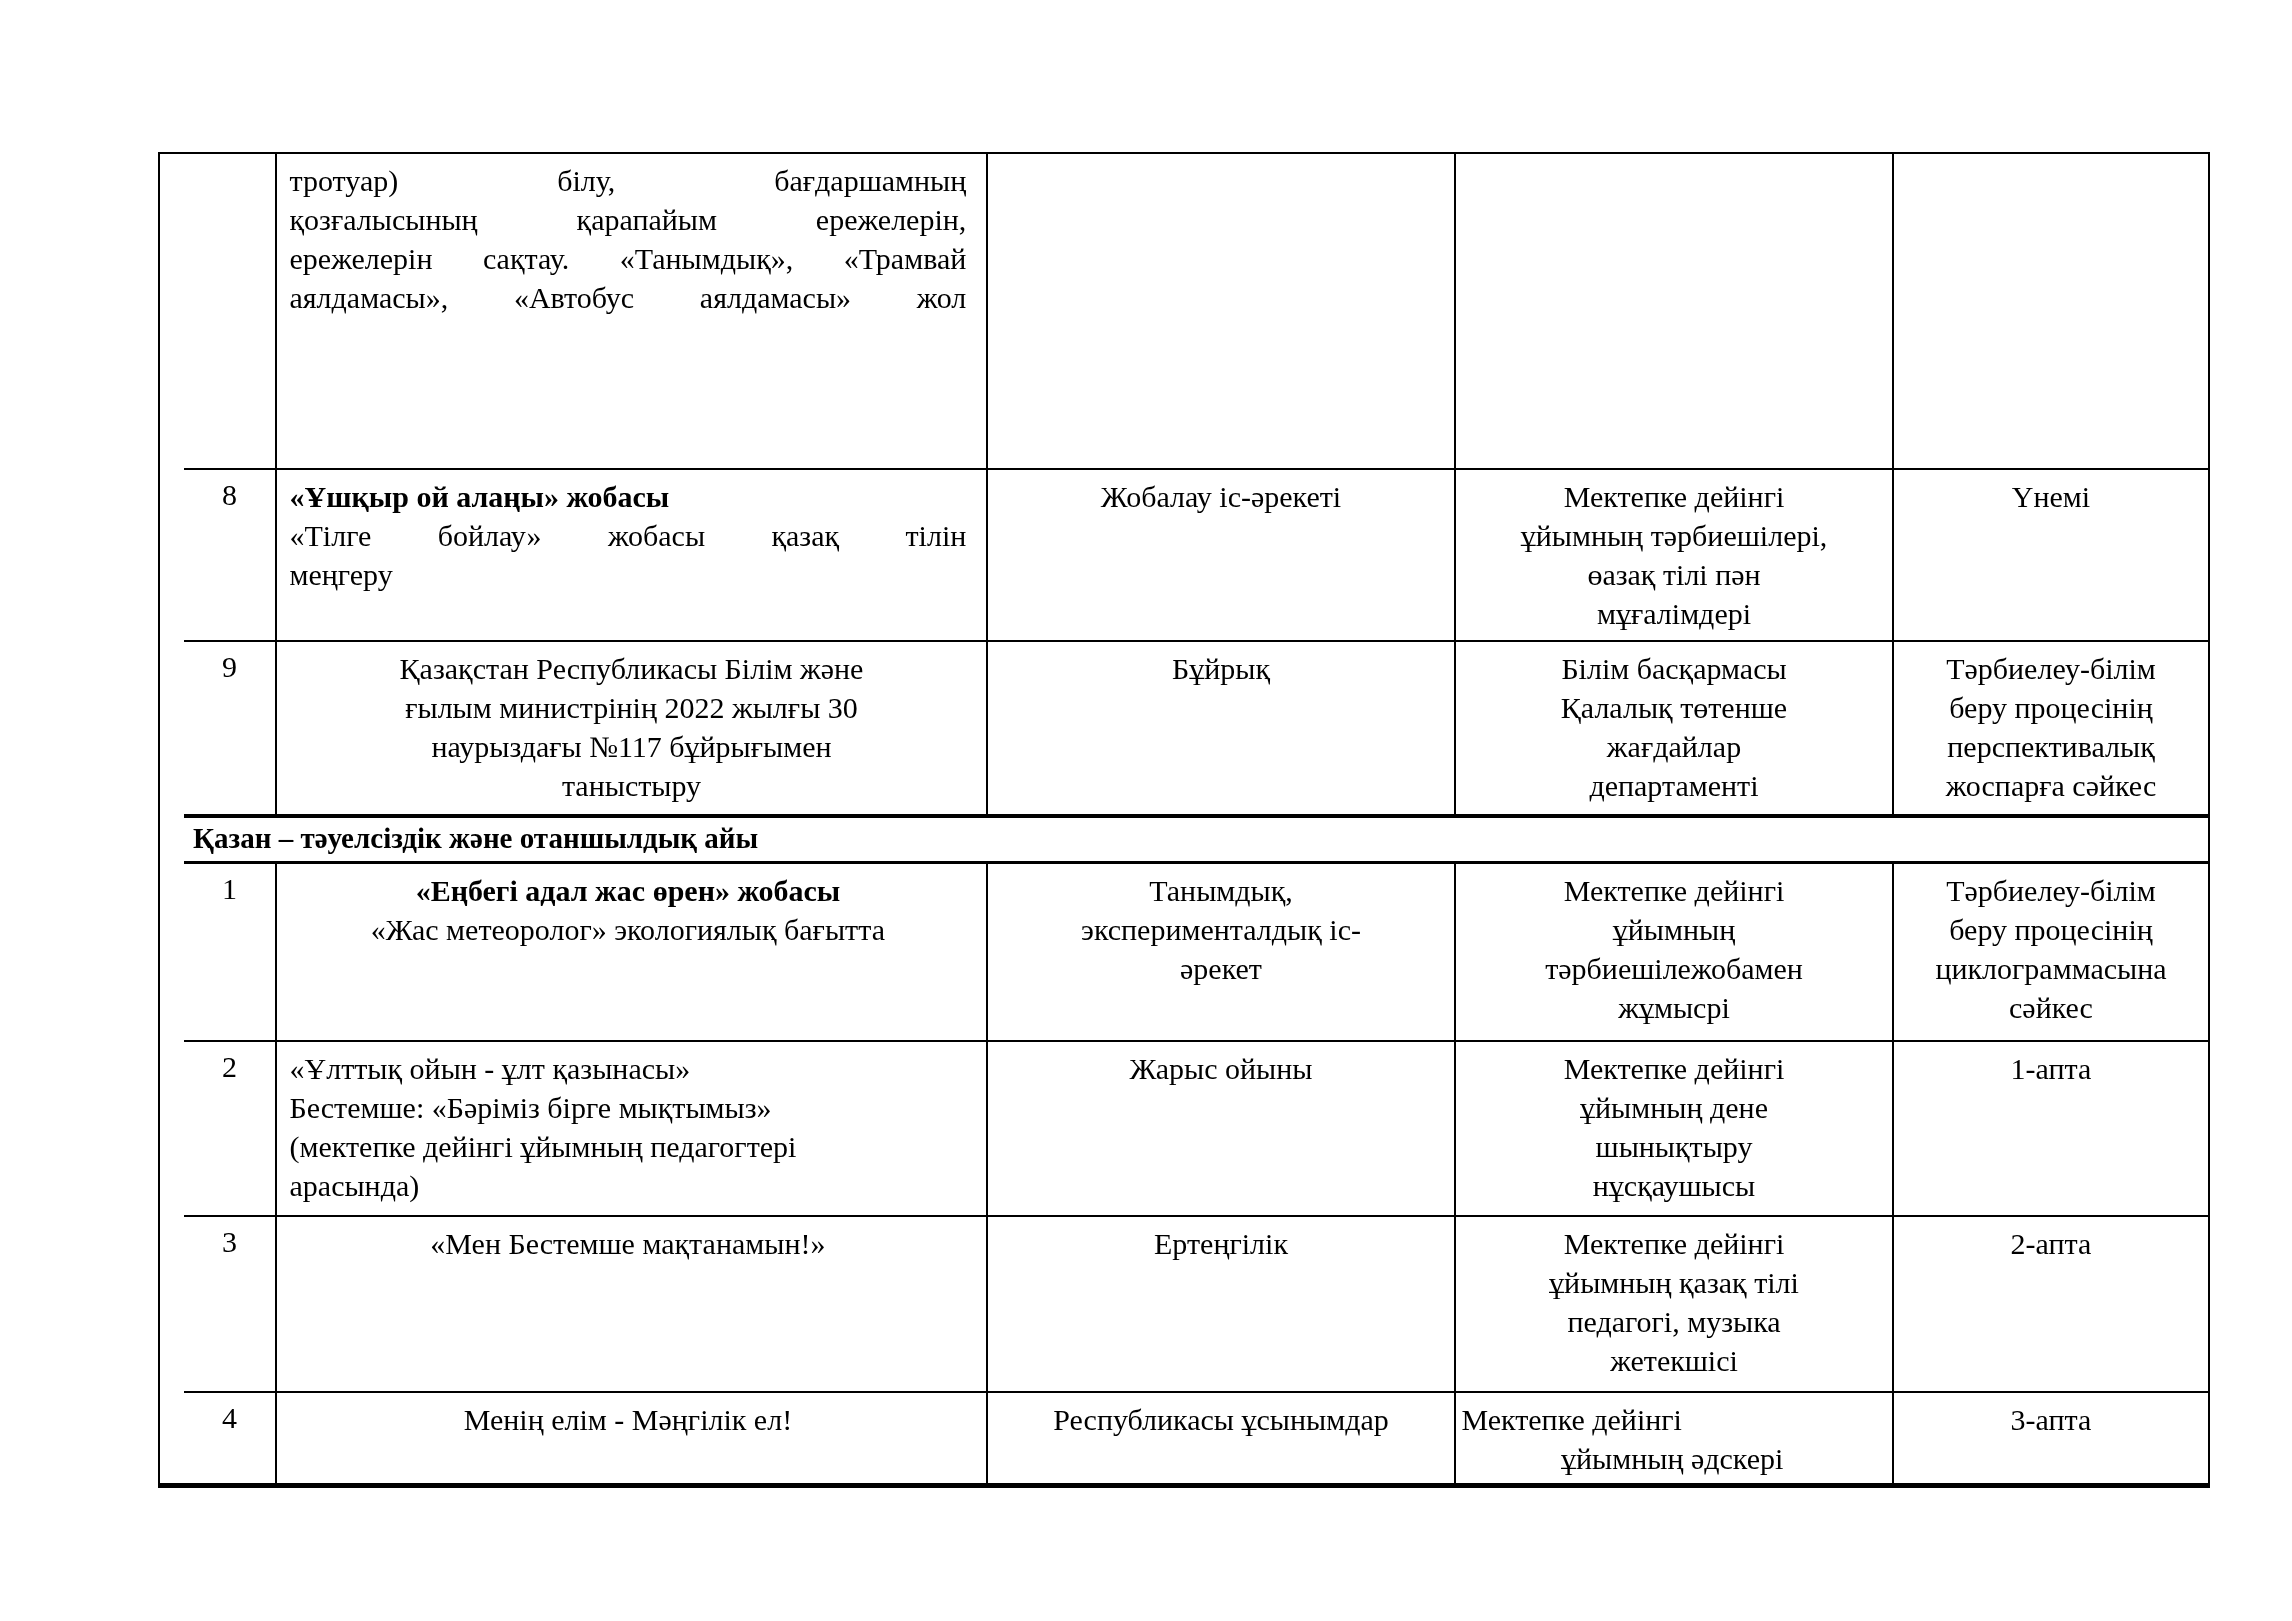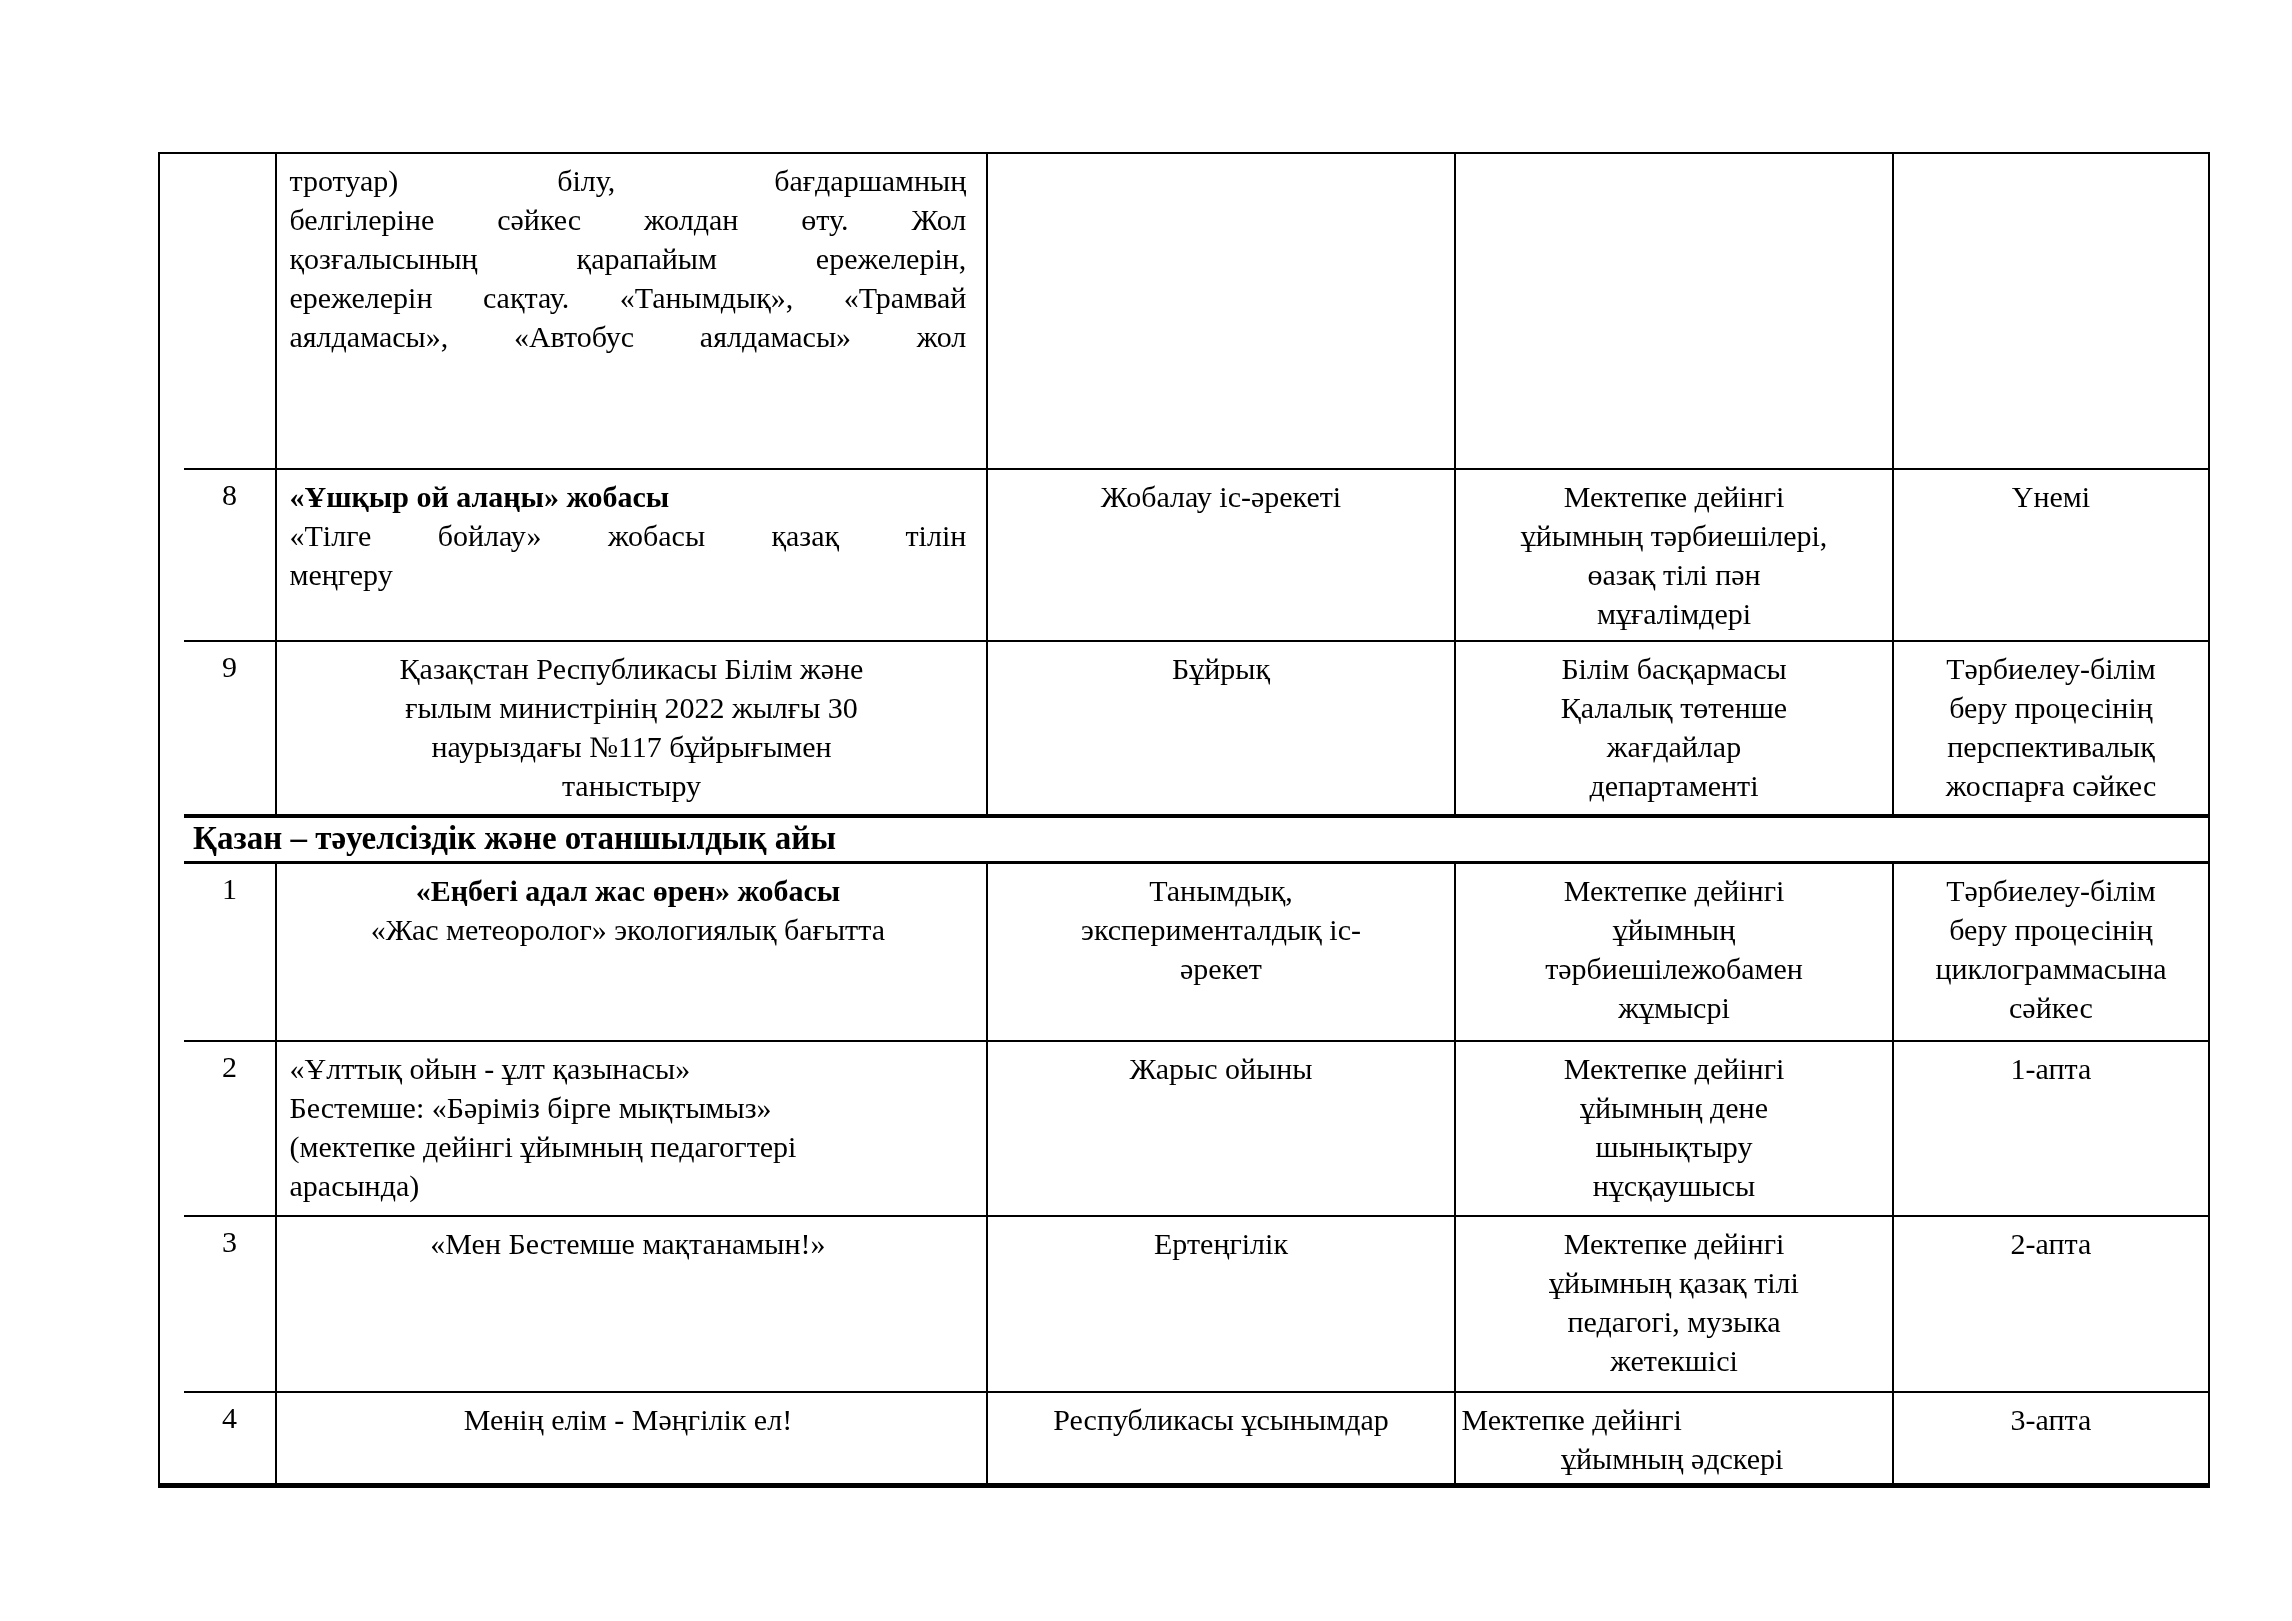--- a/index.html
+++ b/index.html
@@ -46,35 +46,34 @@
   .bold { font-weight: bold; }
   .line-just {
     text-align: justify;
     text-align-last: justify;
   }
   .section-cell {
     grid-column: 1 / -1;
     border-right: 0;
     border-bottom-width: 3.6px;
     font-weight: bold;
-    font-size: 33px;
+    font-size: 29px;
     line-height: 39px;
     padding: 0.9px 7.2px 0 9px;
     text-align: left;
   }
 </style>
 </head>
 <body>
 
 <div class="plan-table">
 
   <div class="cell num"></div>
   <div class="cell namecell">
     <div class="line-just">тротуар) білу, бағдаршамның</div>
-    <div class="line-just">белгілеріне сәйкес жолдан өту. Жол</div>
     <div class="line-just">қозғалысының қарапайым ережелерін,</div>
     <div class="line-just">ережелерін сақтау. «Танымдық», «Трамвай</div>
     <div class="line-just">аялдамасы», «Автобус аялдамасы» жол</div>
   </div>
   <div class="cell c"></div>
   <div class="cell c"></div>
   <div class="cell c lastcol"></div>
 
   <div class="cell num">8</div>
   <div class="cell namecell">

